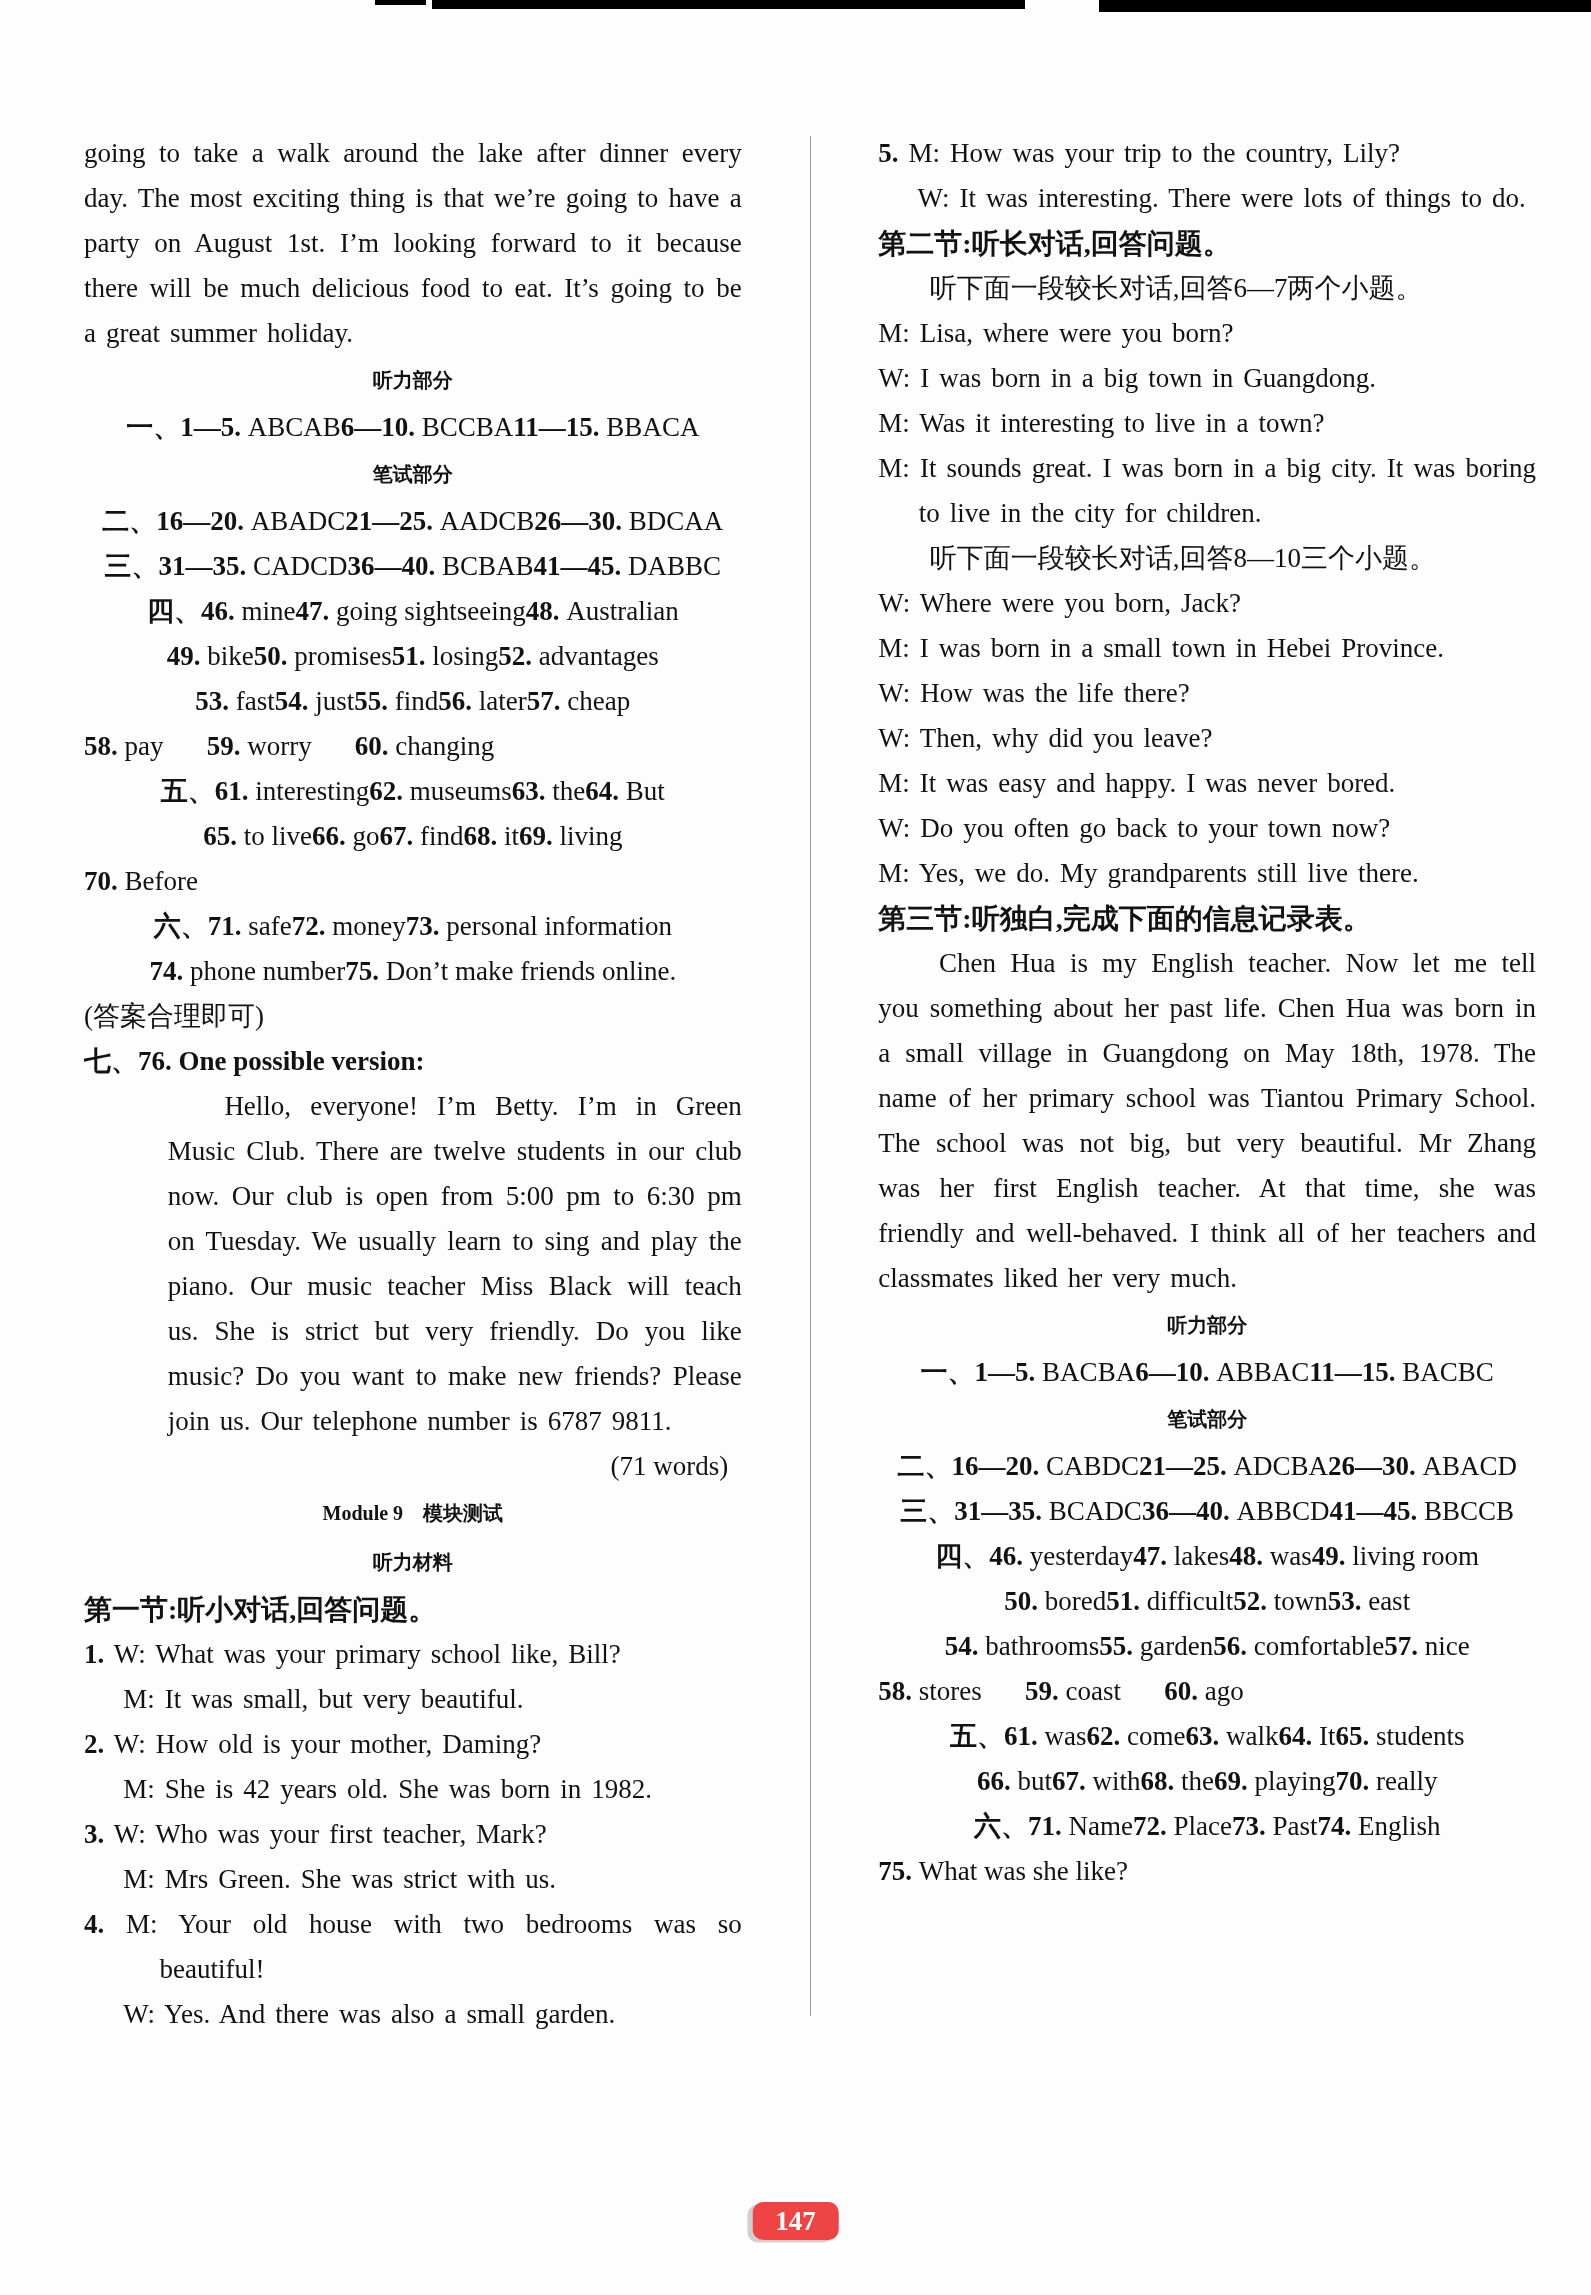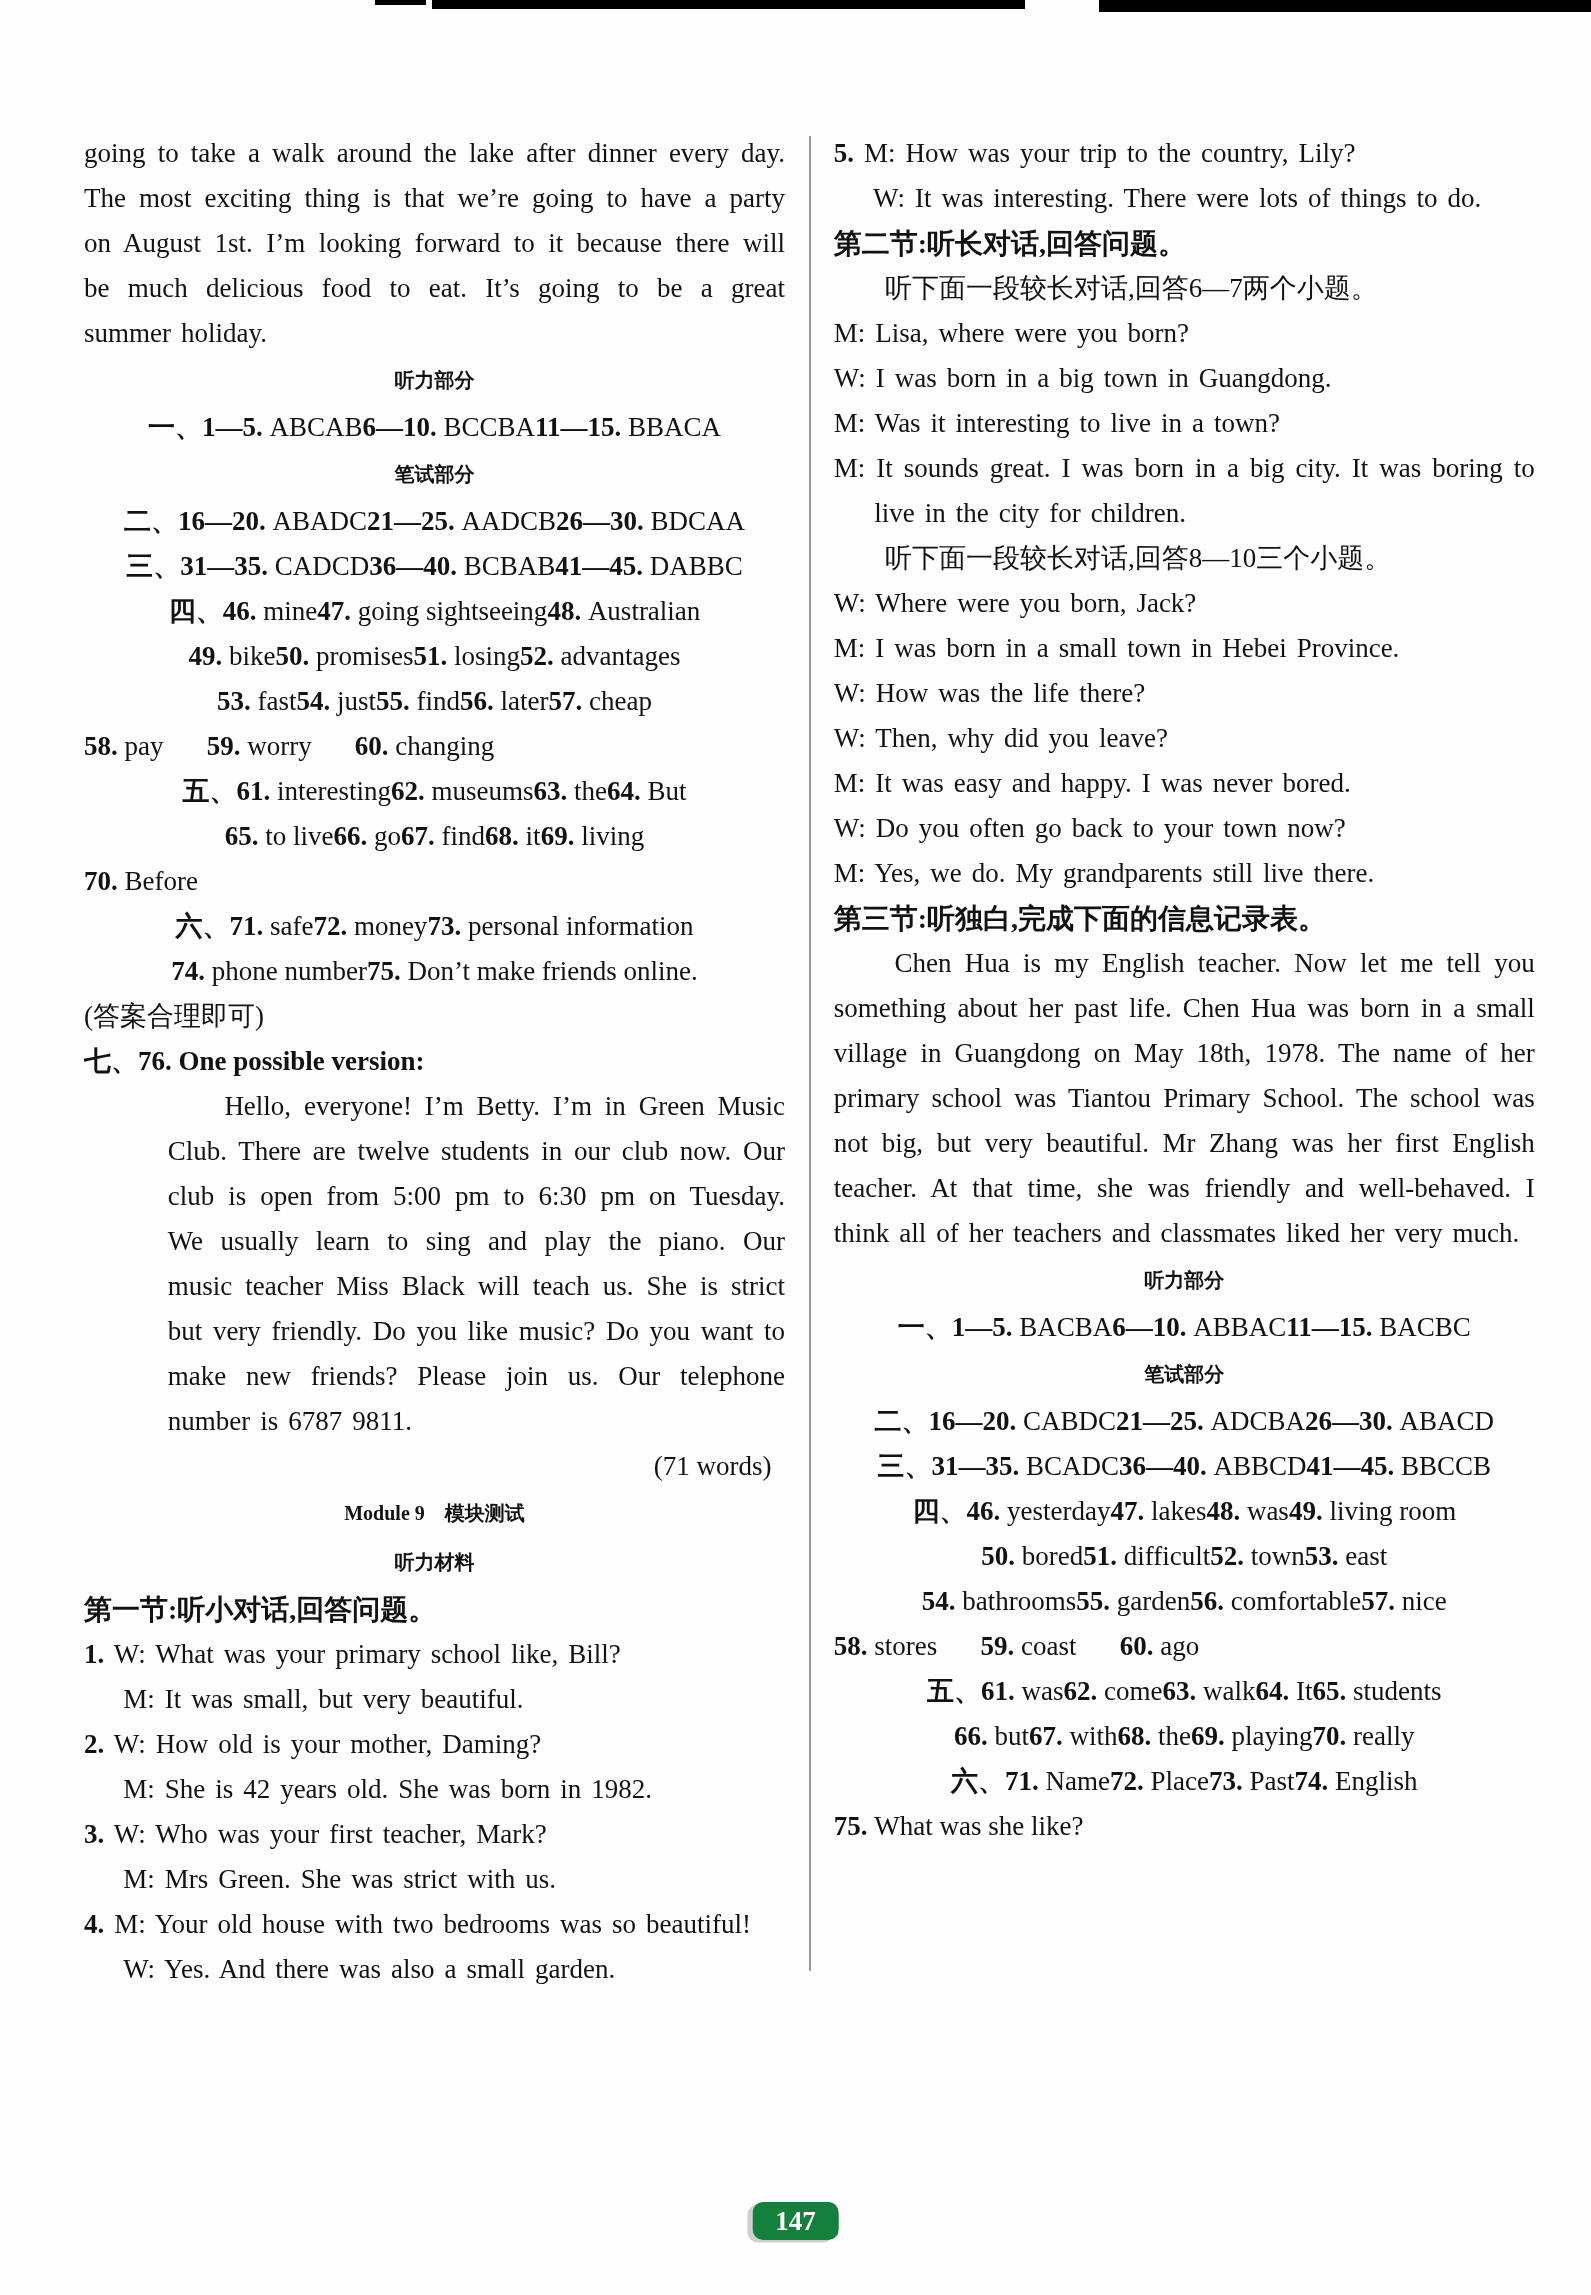--- a/index.html
+++ b/index.html
@@ -5,42 +5,42 @@
   html,body{margin:0;padding:0;}
   body{
     width:1591px;height:2295px;background:#fdfdfd;position:relative;overflow:hidden;
     font-family:"Liberation Serif","DejaVu Serif",serif;color:#121212;
   }
   .page{position:relative;width:1591px;height:2295px;}
   .artifact{position:absolute;background:#000;}
   .a1{left:375px;top:0;width:51px;height:5.3px;}
   .a2{left:432px;top:0;width:593px;height:8.8px;}
   .a3{left:1099px;top:0;width:492px;height:11.5px;}
-  .content{display:flex;align-items:stretch;padding:131px 55px 0 84px;}
+  .content{display:flex;align-items:stretch;padding:131px 55px 0 84px;gap:44px;}
   .col{width:701px;font-size:27px;line-height:45px;}
   .divider{width:1.8px;background:#9a9a9a;margin:5.3px 23px 21px 24px;}
   .para{text-align:justify;word-spacing:0.12em;}
   .para.first-indent{text-indent:2.25em;}
   .para.block-indent{margin-left:3.1em;text-indent:2.1em;}
   .heading{text-align:center;font-weight:bold;font-size:20px;line-height:49px;}
   .section{font-weight:bold;font-size:28px;}
   .cn-indent{margin-left:1.9em;}
   .bold-line{font-weight:bold;}
   .note-right{text-align:right;padding-right:0.5em;}
   .answers{display:flex;}
   .answers.spread{justify-content:center;}
   .answers.packed{justify-content:flex-start;gap:1.6em;}
   .answers .group{white-space:nowrap;}
   .num{font-weight:bold;}
   .dialog{text-align:justify;word-spacing:0.12em;padding-left:1.5em;text-indent:-1.5em;}
   .dialog.numbered{padding-left:2.8em;text-indent:-2.8em;}
   .dialog.reply{margin-left:1.45em;}
   .page-num{
     position:absolute;top:2202px;left:50%;transform:translateX(-50%);
-    background:#15803d;color:#fff;font-size:27px;font-weight:bold;
+    background:#ef4444;color:#fff;font-size:27px;font-weight:bold;
     padding:3.5px 23px;border-radius:10.6px;
     box-shadow:-5.3px 2.6px 0 rgba(150,150,150,.45);
   }
 </style>
 </head>
 <body>
 
 <div class="page">
   <div class="artifact a1"></div>
   <div class="artifact a2"></div>

